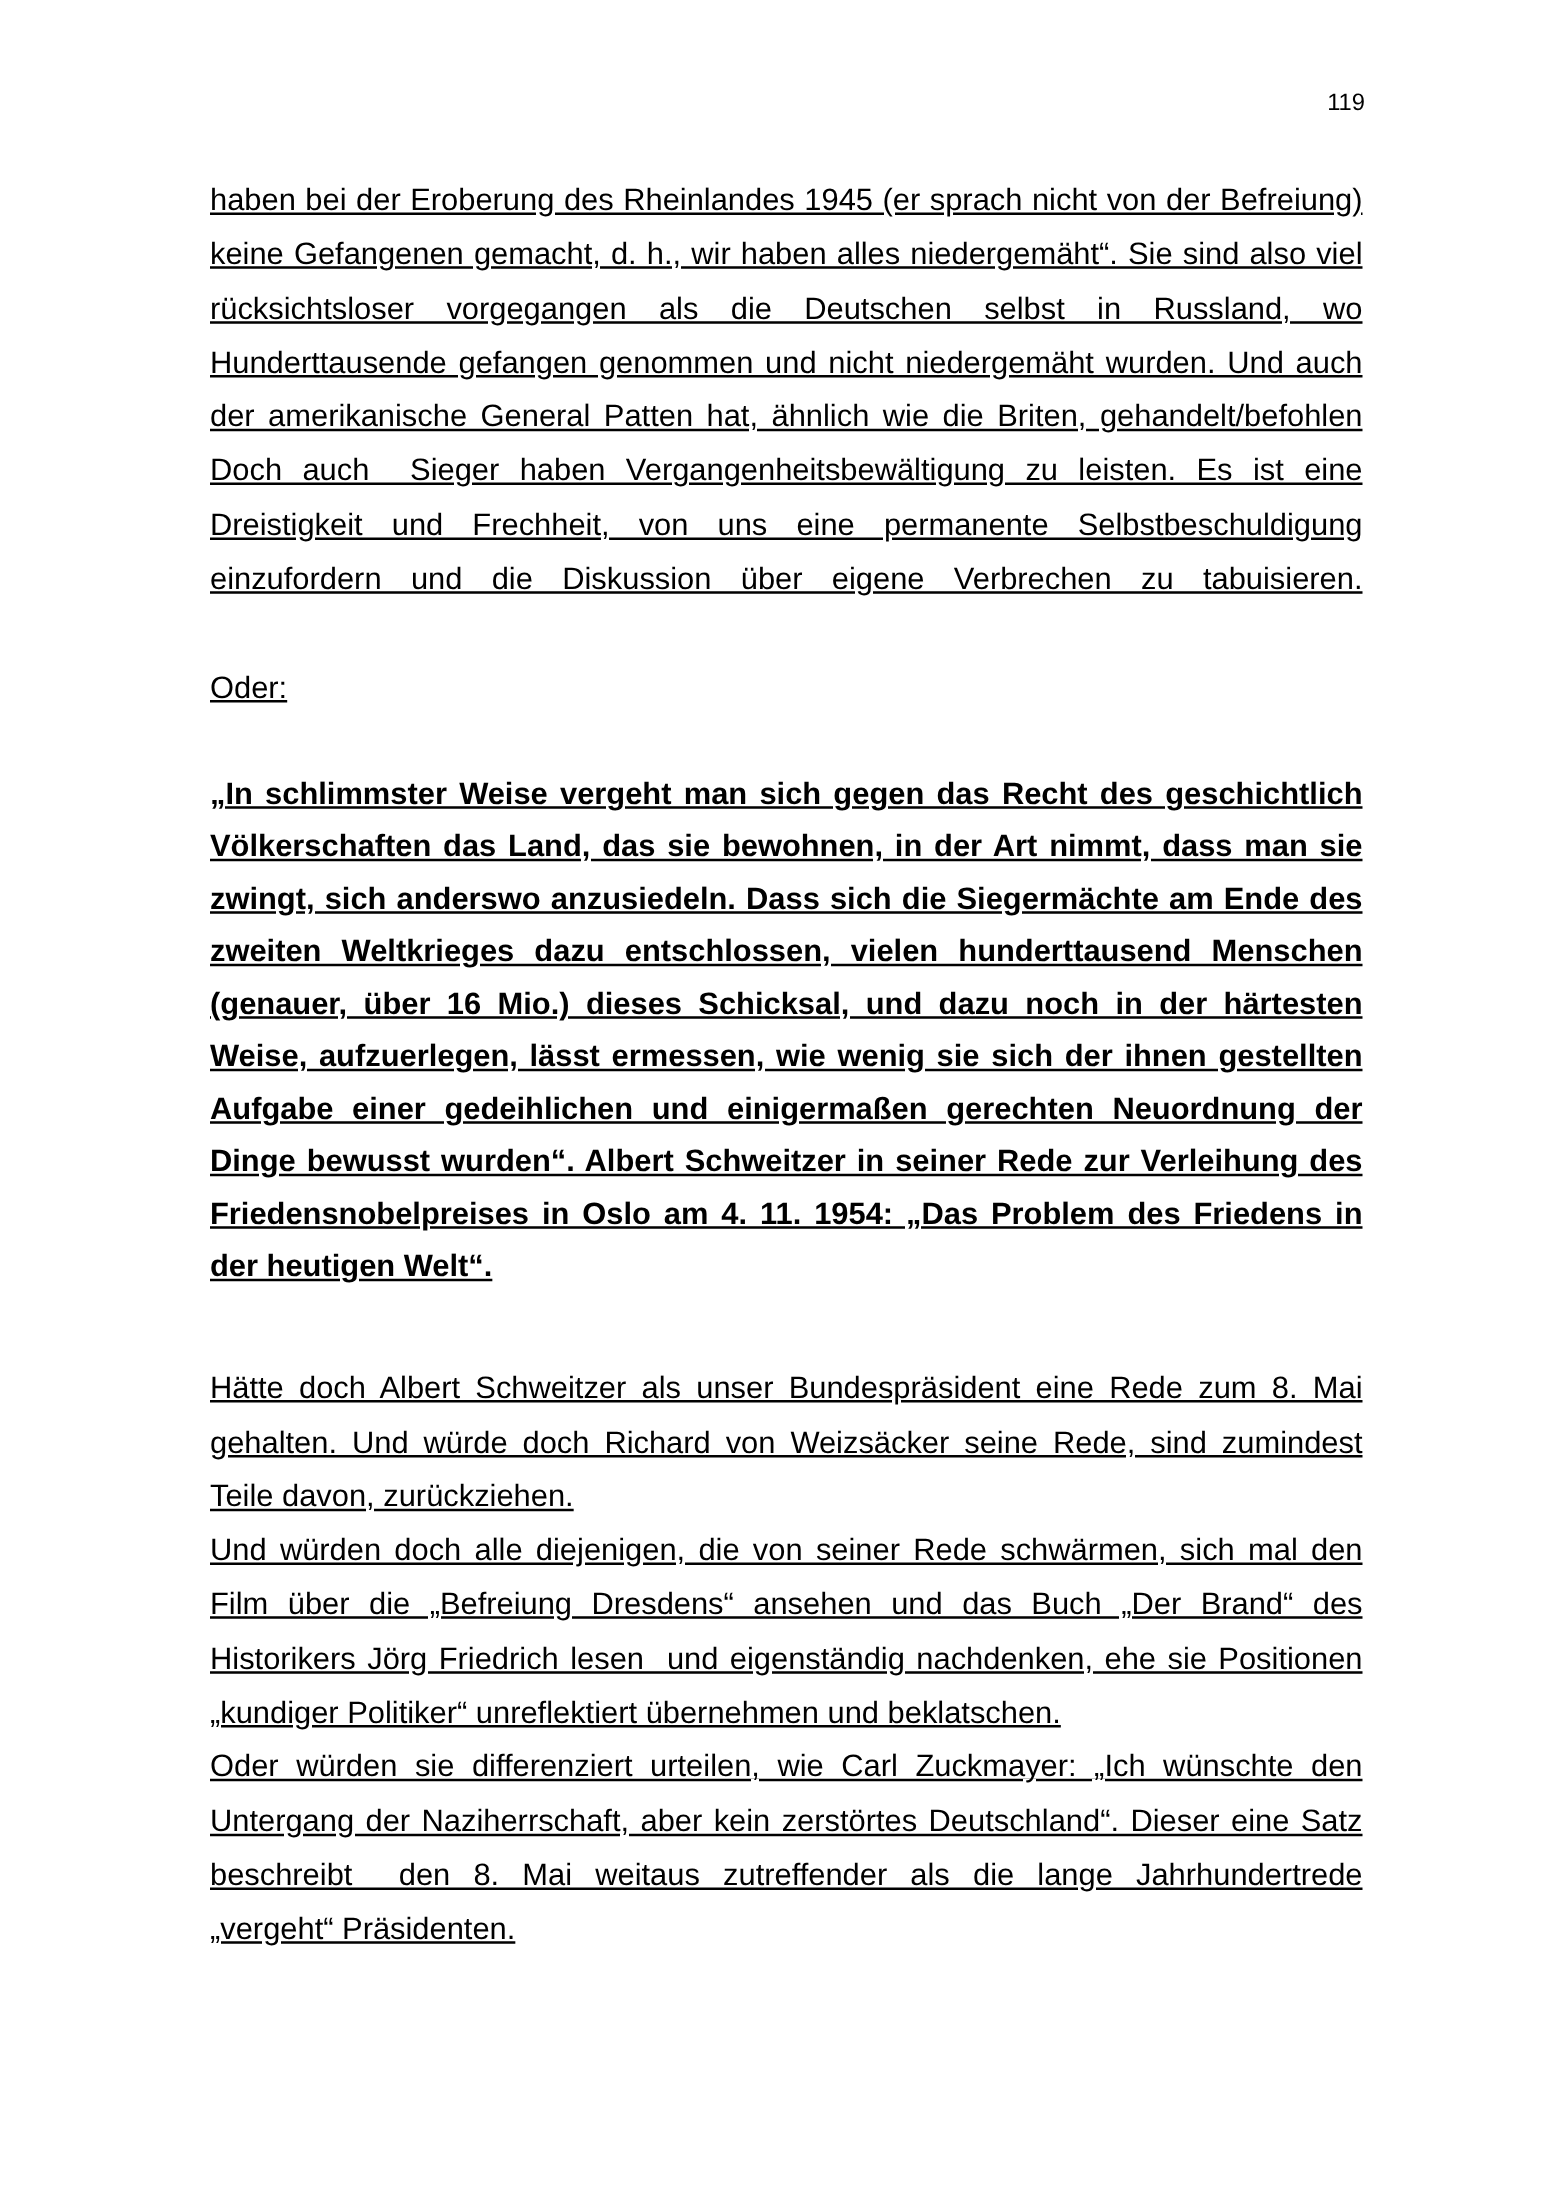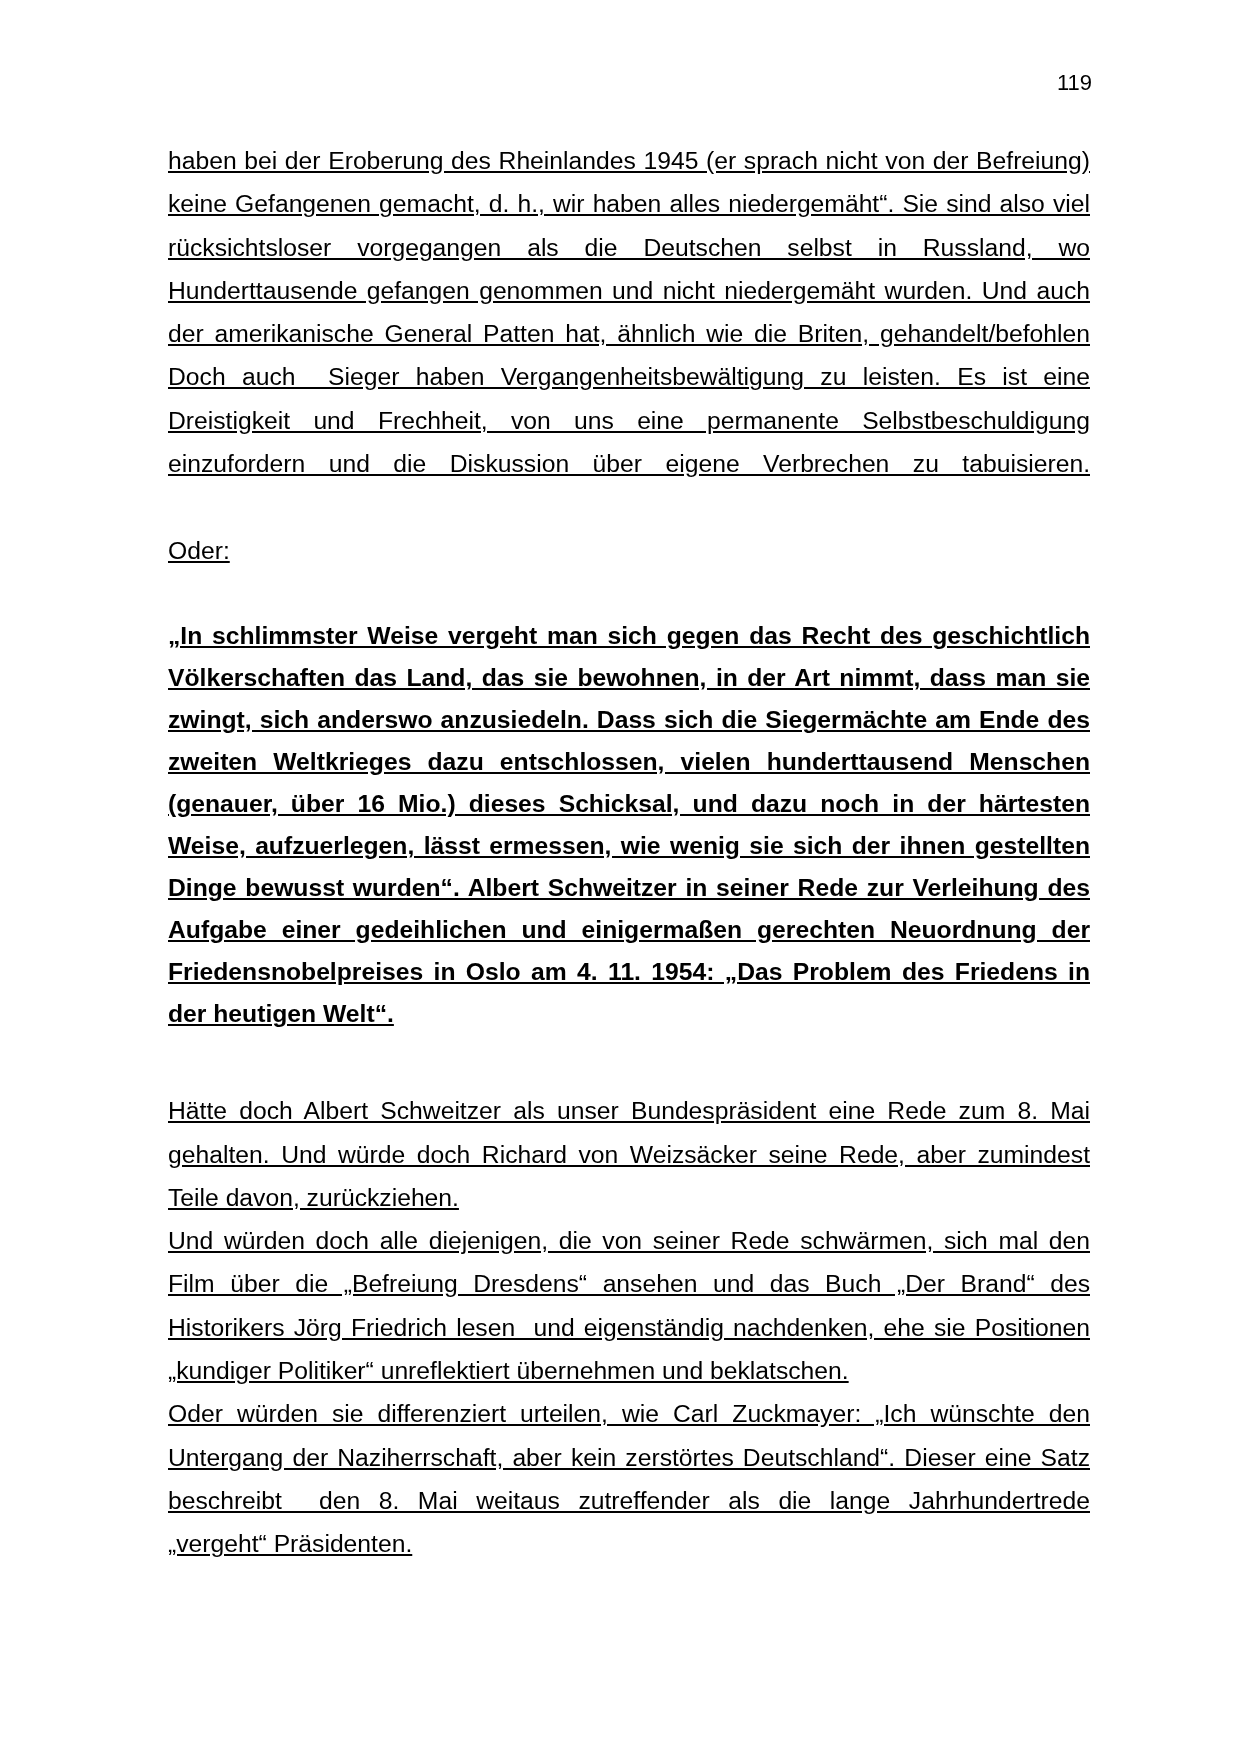--- a/index.html
+++ b/index.html
@@ -8,21 +8,21 @@
     width:1240px;height:1754px;
     margin:0 auto;
     background:#ffffff;
     color:#000000;
     font-family:"Liberation Sans","DejaVu Sans",sans-serif;
     overflow:hidden;
   }
   .pagenum{
     position:absolute;
     top:68px;right:148px;
-    font-size:22px;line-height:29px;
+    font-size:19px;line-height:29px;
     text-align:left;
   }
   .docbody{
     position:absolute;
     left:168px;top:139px;
     width:922px;
   }
   .para{margin:0;padding:0;}
   .line{
     font-size:24.7px;
@@ -67,29 +67,29 @@
         <div class="line left">Oder:</div>
       </div>
     <div class="blank-line"></div>
     <div class="para bold">
         <div class="line just">„In schlimmster Weise vergeht man sich gegen das Recht des geschichtlich</div>
         <div class="line just">Völkerschaften das Land, das sie bewohnen, in der Art nimmt, dass man sie</div>
         <div class="line just">zwingt, sich anderswo anzusiedeln. Dass sich die Siegermächte am Ende des</div>
         <div class="line just">zweiten Weltkrieges dazu entschlossen, vielen hunderttausend Menschen</div>
         <div class="line just">(genauer, über 16 Mio.) dieses Schicksal, und dazu noch in der härtesten</div>
         <div class="line just">Weise, aufzuerlegen, lässt ermessen, wie wenig sie sich der ihnen gestellten</div>
+        <div class="line just">Aufgabe einer gedeihlichen und einigermaßen gerechten Neuordnung der</div>
         <div class="line just">Dinge bewusst wurden“. Albert Schweitzer in seiner Rede zur Verleihung des</div>
-        <div class="line just">Aufgabe einer gedeihlichen und einigermaßen gerechten Neuordnung der</div>
         <div class="line just">Friedensnobelpreises in Oslo am 4. 11. 1954: „Das Problem des Friedens in</div>
         <div class="line left">der heutigen Welt“.</div>
       </div>
     <div class="spacer-lg"></div>
     <div class="para">
         <div class="line just">Hätte doch Albert Schweitzer als unser Bundespräsident eine Rede zum 8. Mai</div>
-        <div class="line just">gehalten. Und würde doch Richard von Weizsäcker seine Rede, aber zumindest</div>
+        <div class="line just">gehalten. Und würde doch Richard von Weizsäcker seine Rede, sind zumindest</div>
         <div class="line left">Teile davon, zurückziehen.</div>
       </div>
     <div class="para">
         <div class="line just">Und würden doch alle diejenigen, die von seiner Rede schwärmen, sich mal den</div>
         <div class="line just">Film über die „Befreiung Dresdens“ ansehen und das Buch „Der Brand“ des</div>
         <div class="line just">Historikers Jörg Friedrich lesen  und eigenständig nachdenken, ehe sie Positionen</div>
         <div class="line left">„kundiger Politiker“ unreflektiert übernehmen und beklatschen.</div>
       </div>
     <div class="para">
         <div class="line just">Oder würden sie differenziert urteilen, wie Carl Zuckmayer: „Ich wünschte den</div>

